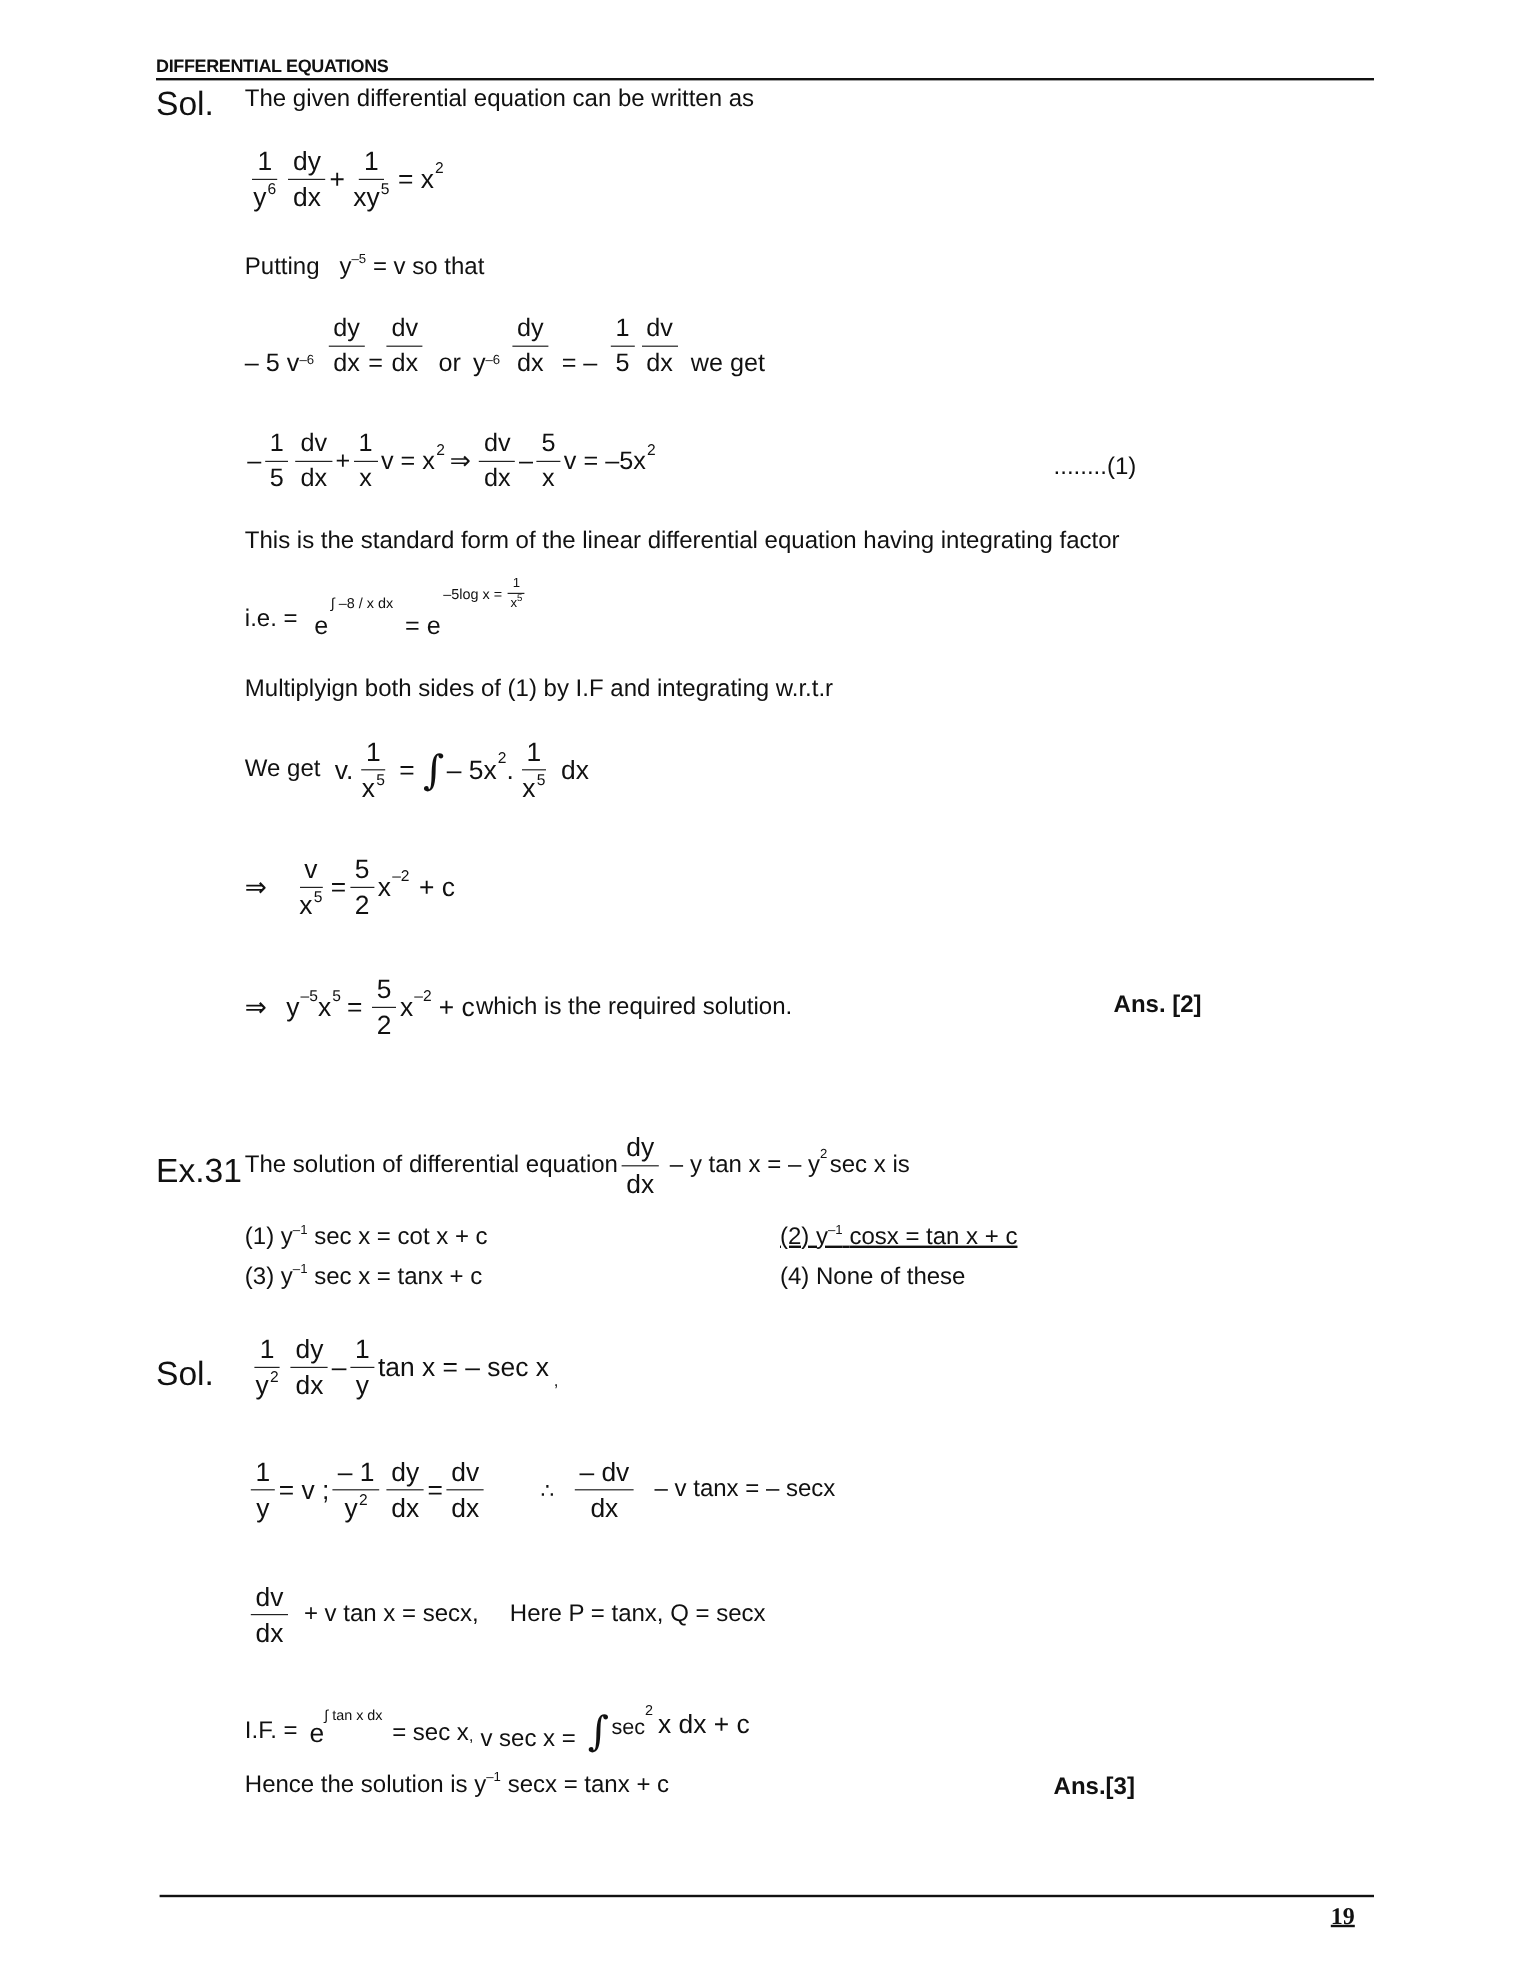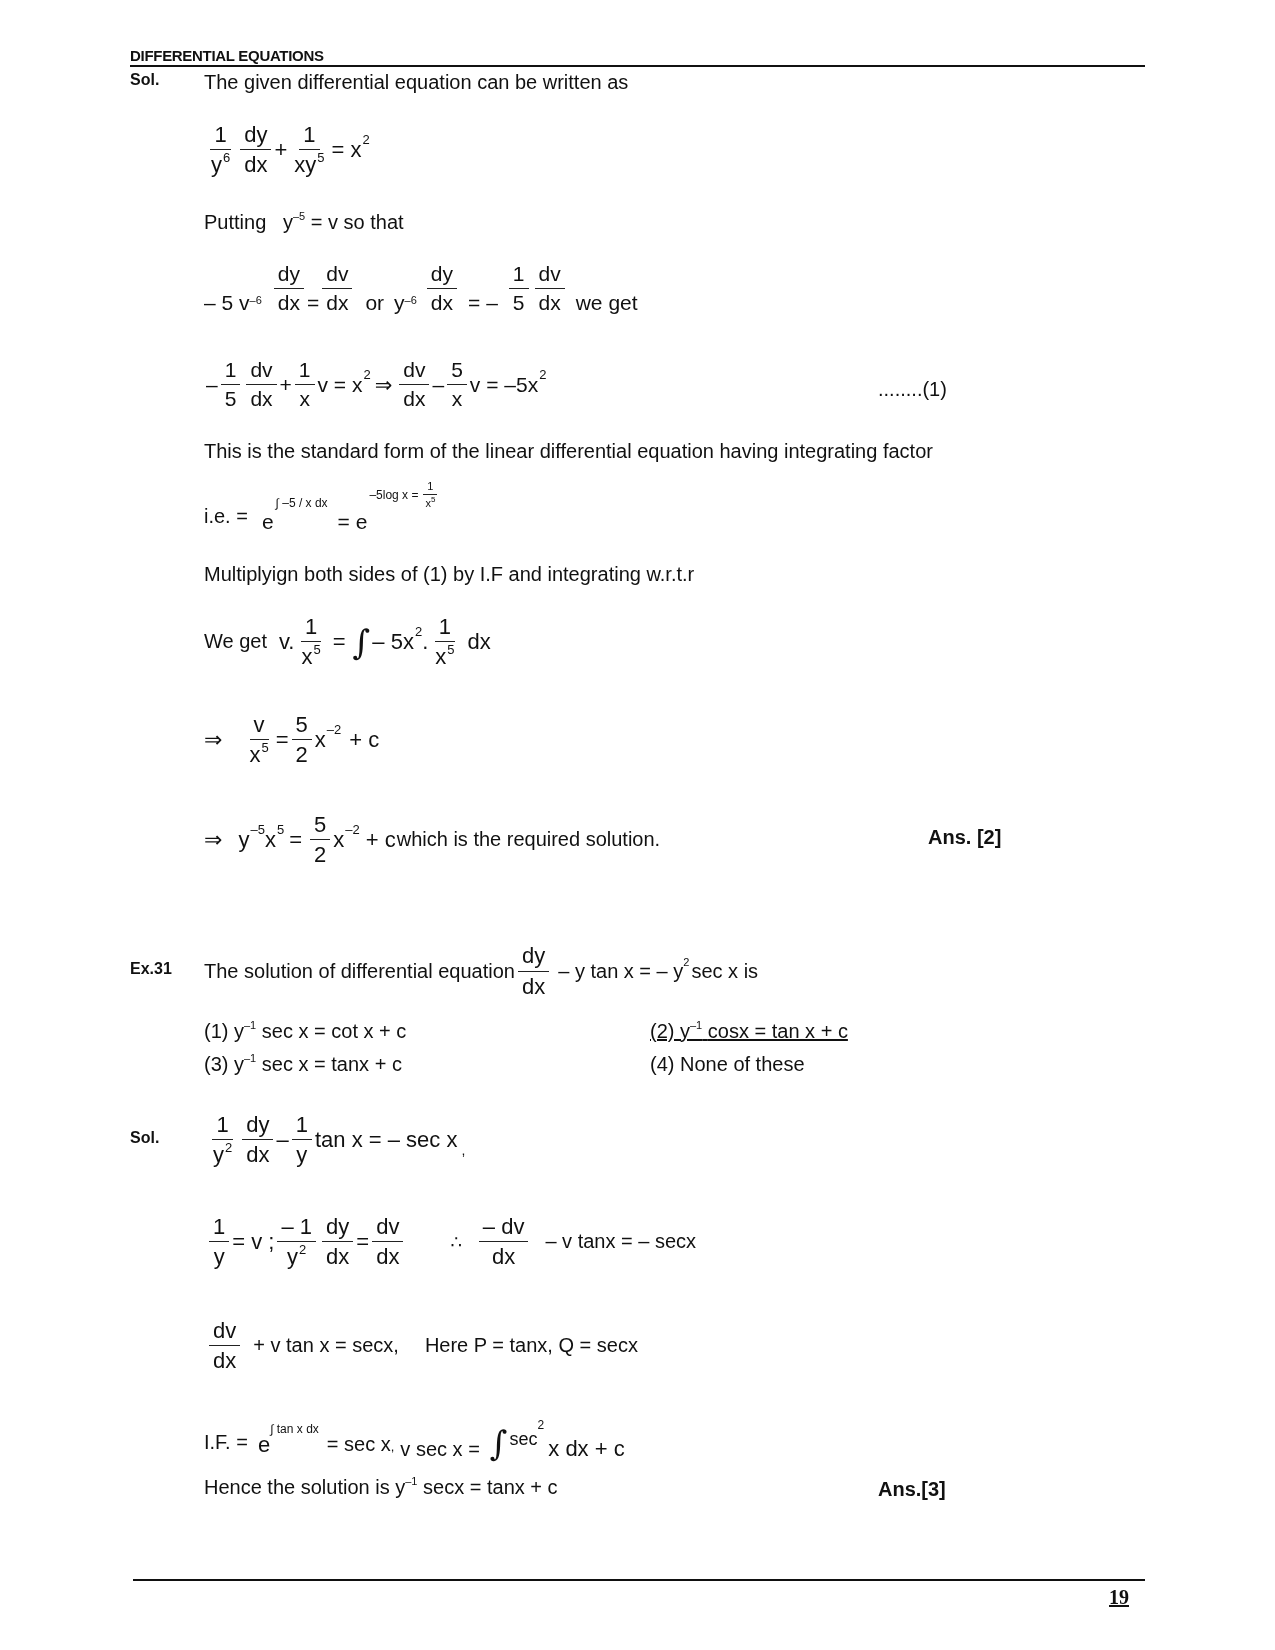--- a/index.html
+++ b/index.html
@@ -1,21 +1,21 @@
 <!DOCTYPE html>
 <html><head>
 <meta charset="utf-8">
 <style>
   html, body { margin:0; padding:0; background:#ffffff; }
   body { width:1275px; height:1650px; position:relative; overflow:hidden;
          font-family:"Liberation Sans", sans-serif; color:#111; }
   .abs { position:absolute; white-space:nowrap; }
   .hdr { font-size:15px; font-weight:bold; letter-spacing:-0.3px; }
   .rule { position:absolute; background:#111; }
-  .label { font-weight:bold; font-size:16px; }
+  .label { font-weight:normal; font-size:28px; }
   .txt { font-size:20px; }
   .math { font-size:22px; display:flex; align-items:center; }
   .frac { display:inline-flex; flex-direction:column; align-items:center; margin:0 3px; vertical-align:middle; }
   .frac .num { padding:0 4px 2px; border-bottom:1.3px solid #222; line-height:1.15; }
   .frac .den { padding:2px 4px 0; line-height:1.15; }
   .sup { font-size:13px; position:relative; top:-10px; margin-left:1px; }
   .supsm { font-size:11px; position:relative; top:-9px; }
   .op { margin:0 5px; }
   .intg { font-size:34px; font-family:"DejaVu Serif", serif; line-height:1; margin:0 2px; }
   .ans { font-weight:bold; font-size:20px; }
@@ -114,21 +114,21 @@
   <span>v = –5x</span>
     <span class="sup">2</span>
 </div>
 <div class="abs txt" style="left:878px; top:378px;">........(1)</div>
 
 <div class="abs txt" style="left:204px; top:440px;">This is the standard form of the linear differential equation having integrating factor</div>
 
 <div class="abs txt" style="left:204px; top:484px; height:50px; display:flex; align-items:flex-end;">
   <span style="margin-bottom:6px;">i.e.  =</span>
   <span style="margin-left:14px; font-size:21px;">e</span>
-  <span class="small" style="position:relative; top:-24px; margin-left:2px;">∫ –5 / x dx</span>
+  <span class="small" style="position:relative; top:-24px; margin-left:2px;">∫ –8 / x dx</span>
   <span style="margin-left:10px; font-size:21px;">= e</span>
   <span class="small" style="position:relative; top:-24px; margin-left:2px; display:inline-flex; align-items:center;">
     <span>–5log x =</span>
     <span class="frac" style="font-size:11px;">
         <span class="num">1</span>
         <span class="den"><span>x</span><span style="font-size:8px; position:relative; top:-5px;">5</span></span>
       </span>
   </span>
 </div>
 
@@ -270,21 +270,21 @@
 <div class="abs txt" style="left:204px; top:1412px; height:50px; display:flex; align-items:flex-end;">
   <span style="margin-bottom:8px;">I.F. =</span>
   <span style="margin-left:10px; font-size:22px; margin-bottom:4px;">e</span>
   <span class="small" style="position:relative; top:-26px;">∫ tan x dx</span>
   <span style="margin-left:8px; margin-bottom:6px;">= sec x</span>
   <span style="margin-bottom:8px; font-size:13px;">,</span>
   <span style="margin-left:6px; margin-bottom:1px;">v sec x =</span>
   <span class="intg" style="margin-left:10px; margin-bottom:2px;">∫</span>
   <span style="font-size:18px; margin-bottom:12px;">sec</span>
   <span class="small" style="position:relative; top:-30px;">2</span>
-  <span style="font-size:22px; margin-left:4px; ">x dx + c</span>
+  <span style="font-size:22px; margin-left:4px; margin-bottom:12px;">x dx + c</span>
 </div>
 
 <div class="abs txt" style="left:204px; top:1476px;">
   <span>Hence the solution is y</span><span class="supsm">–1</span> <span>secx = tanx + c</span>
 </div>
 <div class="abs ans" style="left:878px; top:1478px;">Ans.[3]</div>
 
 <div class="rule" style="left:133px; top:1579px; width:1012px; height:2px;"></div>
 <div class="abs pgnum" style="left:1109px; top:1586px;">19</div>
 

